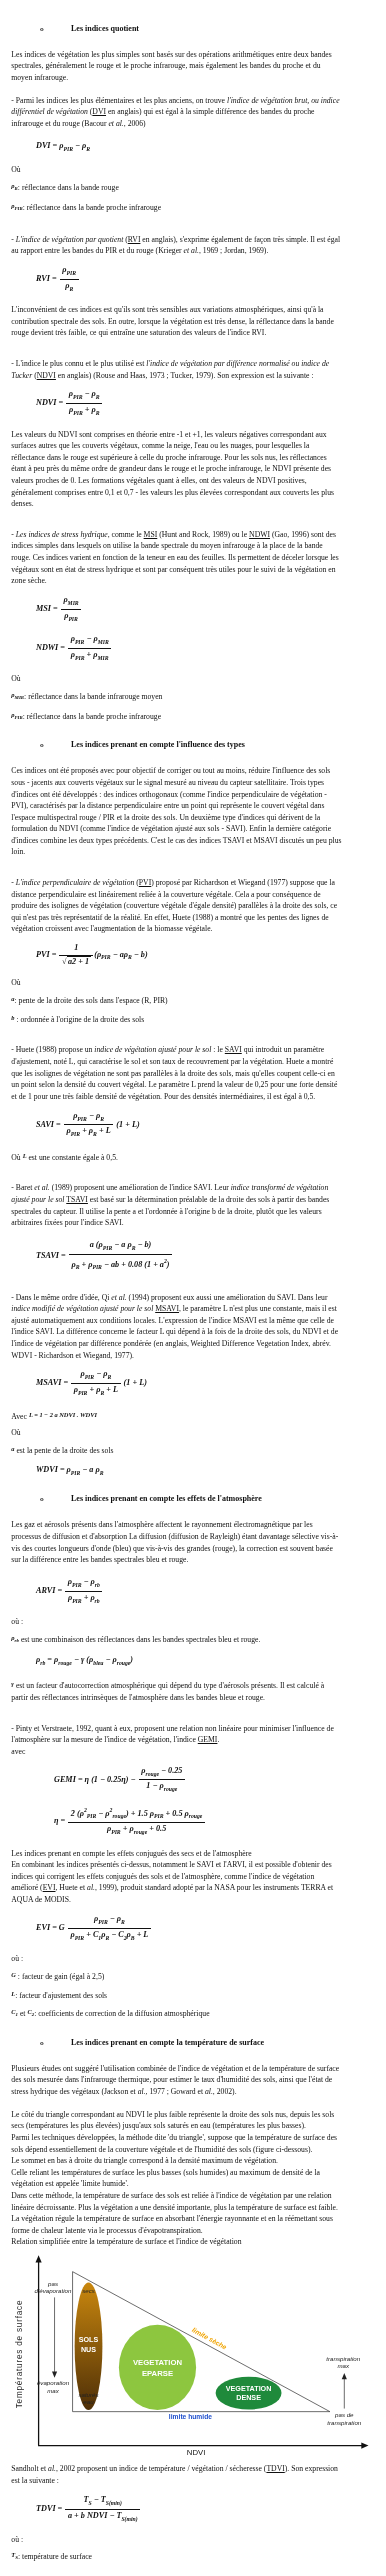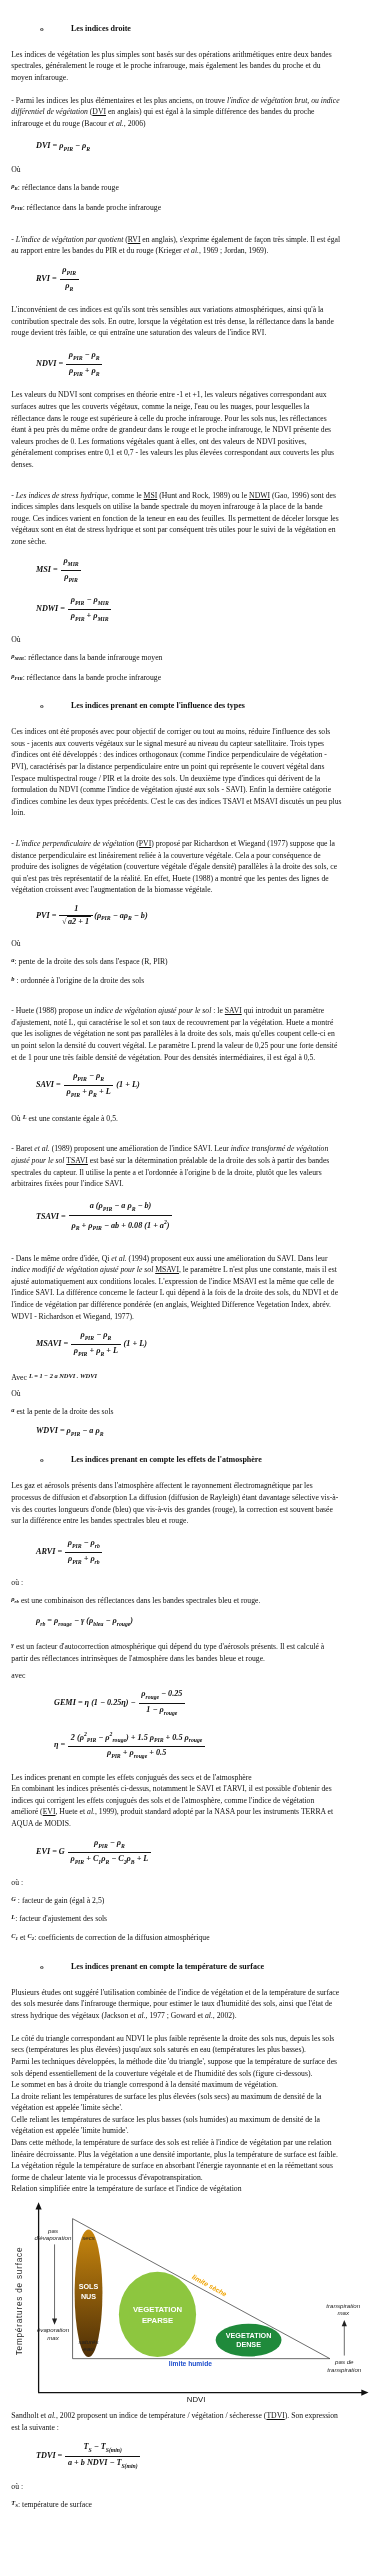--- a/index.html
+++ b/index.html
@@ -33,30 +33,31 @@
   .ann{font-family:"Liberation Sans",sans-serif;font-style:italic;font-size:12px;fill:#222}
   .blob{font-family:"Liberation Sans",sans-serif;font-weight:bold;fill:#fff}
   .lim{font-family:"Liberation Sans",sans-serif;font-weight:bold;font-size:13px}
 </style>
 </head>
 <body>
 
 <div class="doc">
 
   <div id="part1">
-      <div class="h"><span class="bullet">o</span><span class="hlabel">Les indices droite</span></div>
+      <div class="h"><span class="bullet">o</span><span class="hlabel">Les indices quotient</span></div>
       <p class="para">Les indices de végétation les plus simples sont basés sur des opérations arithmétiques entre deux bandes spectrales, généralement le rouge et le proche infrarouge, mais également les bandes du proche et du moyen infrarouge.</p>
       <p class="para">- Parmi les indices les plus élémentaires et les plus anciens, on trouve <i>l'indice de végétation brut, ou indice différentiel de végétation</i> (<u>DVI</u> en anglais) qui est égal à la simple différence des bandes du proche infrarouge et du rouge (Bacour <i>et al.</i>, 2006)</p>
       <div class="formula">DVI = ρ<sub>PIR</sub> − ρ<sub>R</sub></div>
       <p class="plainline mb8">Où</p>
       <p class="def"><span class="sym">ρ<sub>R</sub></span>: réflectance dans la bande rouge</p>
       <p class="def"><span class="sym">ρ<sub>PIR</sub></span>: réflectance dans la bande proche infrarouge</p>
       <p class="para mt14 mb0"><i>- L'indice de végétation par quotient</i> (<u>RVI</u> en anglais), s'exprime également de façon très simple. Il est égal au rapport entre les bandes du PIR et du rouge (Krieger <i>et al.</i>, 1969 ; Jordan, 1969).</p>
       <div class="formula">RVI = <span class="frac"><span class="num">ρ<sub>PIR</sub></span><span class="den">ρ<sub>R</sub></span></span></div>
       <p class="para">L'inconvénient de ces indices est qu'ils sont très sensibles aux variations atmosphériques, ainsi qu'à la contribution spectrale des sols. En outre, lorsque la végétation est très dense, la réflectance dans la bande rouge devient très faible, ce qui entraîne une saturation des valeurs de l'indice RVI.</p>
+      <p class="para mt14 mb0">- L'indice le plus connu et le plus utilisé est <i>l'indice de végétation par différence normalisé ou indice de Tucker</i> (<u>NDVI</u> en anglais) (Rouse and Haas, 1973 ; Tucker, 1979). Son expression est la suivante :</p>
       <div class="formula">NDVI = <span class="frac"><span class="num">ρ<sub>PIR</sub> − ρ<sub>R</sub></span><span class="den">ρ<sub>PIR</sub> + ρ<sub>R</sub></span></span></div>
       <p class="para mb0">Les valeurs du NDVI sont comprises en théorie entre -1 et +1, les valeurs négatives correspondant aux surfaces autres que les couverts végétaux, comme la neige, l'eau ou les nuages, pour lesquelles la réflectance dans le rouge est supérieure à celle du proche infrarouge. Pour les sols nus, les réflectances étant à peu près du même ordre de grandeur dans le rouge et le proche infrarouge, le NDVI présente des valeurs proches de 0. Les formations végétales quant à elles, ont des valeurs de NDVI positives, généralement comprises entre 0,1 et 0,7 - les valeurs les plus élevées correspondant aux couverts les plus denses.</p>
       <p class="para mt14 mb0"><i>- Les indices de stress hydrique</i>, comme le <u>MSI</u> (Hunt and Rock, 1989) ou le <u>NDWI</u> (Gao, 1996) sont des indices simples dans lesquels on utilise la bande spectrale du moyen infrarouge à la place de la bande rouge. Ces indices varient en fonction de la teneur en eau des feuilles. Ils permettent de déceler lorsque les végétaux sont en état de stress hydrique et sont par conséquent très utiles pour le suivi de la végétation en zone sèche.</p>
       <div class="formula">MSI = <span class="frac"><span class="num">ρ<sub>MIR</sub></span><span class="den">ρ<sub>PIR</sub></span></span></div>
       <div class="formula">NDWI = <span class="frac"><span class="num">ρ<sub>PIR</sub> − ρ<sub>MIR</sub></span><span class="den">ρ<sub>PIR</sub> + ρ<sub>MIR</sub></span></span></div>
       <p class="plainline mb8">Où</p>
       <p class="def"><span class="sym">ρ<sub>MIR</sub></span>: réflectance dans la bande infrarouge moyen</p>
       <p class="def"><span class="sym">ρ<sub>PIR</sub></span>: réflectance dans la bande proche infrarouge</p>
       <div class="h"><span class="bullet">o</span><span class="hlabel">Les indices prenant en compte l'influence des types</span></div>
       <p class="para">Ces indices ont été proposés avec pour objectif de corriger ou tout au moins, réduire l'influence des sols sous - jacents aux couverts végétaux sur le signal mesuré au niveau du capteur satellitaire. Trois types d'indices ont été développés : des indices orthogonaux (comme l'indice perpendiculaire de végétation - PVI), caractérisés par la distance perpendiculaire entre un point qui représente le couvert végétal dans l'espace multispectral rouge / PIR et la droite des sols. Un deuxième type d'indices qui dérivent de la formulation du NDVI (comme l'indice de végétation ajusté aux sols - SAVI). Enfin la dernière catégorie d'indices combine les deux types précédents. C'est le cas des indices TSAVI et MSAVI discutés un peu plus loin.</p>
@@ -76,36 +77,36 @@
       <p class="plainline mb8">Où</p>
       <p class="def"><span class="sym">a</span> est la pente de la droite des sols</p>
       <div class="formula">WDVI = ρ<sub>PIR</sub> − a ρ<sub>R</sub></div>
       <div class="h"><span class="bullet">o</span><span class="hlabel">Les indices prenant en compte les effets de l'atmosphère</span></div>
       <p class="para">Les gaz et aérosols présents dans l'atmosphère affectent le rayonnement électromagnétique par les processus de diffusion et d'absorption La diffusion (diffusion de Rayleigh) étant davantage sélective vis-à-vis des courtes longueurs d'onde (bleu) que vis-à-vis des grandes (rouge), la correction est souvent basée sur la différence entre les bandes spectrales bleu et rouge.</p>
       <div class="formula">ARVI = <span class="frac"><span class="num">ρ<sub>PIR</sub> − ρ<sub>rb</sub></span><span class="den">ρ<sub>PIR</sub> + ρ<sub>rb</sub></span></span></div>
       <p class="plainline mb8">où :</p>
       <p class="def"><span class="sym">ρ<sub>rb</sub></span> est une combinaison des réflectances dans les bandes spectrales bleu et rouge.</p>
       <div class="formula mb8">ρ<sub>rb</sub> = ρ<sub>rouge</sub> − γ (ρ<sub>bleu</sub> − ρ<sub>rouge</sub>)</div>
       <p class="def"><span class="sym">γ</span> est un facteur d'autocorrection atmosphérique qui dépend du type d'aérosols présents. Il est calculé à partir des réflectances intrinsèques de l'atmosphère dans les bandes bleue et rouge.</p>
+      <p class="para mt14 mb0">- Pinty et Verstraete, 1992, quant à eux, proposent une relation non linéaire pour minimiser l'influence de l'atmosphère sur la mesure de l'indice de végétation, l'indice <u>GEMI</u>.</p>
       <p class="plainline mb0">avec</p>
       <div class="formula indent">GEMI = η (1 − 0.25η) − <span class="frac"><span class="num">ρ<sub>rouge</sub> − 0.25</span><span class="den">1 − ρ<sub>rouge</sub></span></span></div>
       <div class="formula indent">η = <span class="frac"><span class="num">2 (ρ<sup>2</sup><sub>PIR</sub> − ρ<sup>2</sup><sub>rouge</sub>) + 1.5 ρ<sub>PIR</sub> + 0.5 ρ<sub>rouge</sub></span><span class="den">ρ<sub>PIR</sub> + ρ<sub>rouge</sub> + 0.5</span></span></div>
       <p class="plainline mb0">Les indices prenant en compte les effets conjugués des secs et de l'atmosphère</p>
       <p class="para mb0">En combinant les indices présentés ci-dessus, notamment le SAVI et l'ARVI, il est possible d'obtenir des indices qui corrigent les effets conjugués des sols et de l'atmosphère, comme l'indice de végétation amélioré (<u>EVI</u>, Huete et <i>al.</i>, 1999), produit standard adopté par la NASA pour les instruments TERRA et AQUA de MODIS.</p>
       <div class="formula">EVI = G <span class="frac"><span class="num">ρ<sub>PIR</sub> − ρ<sub>R</sub></span><span class="den">ρ<sub>PIR</sub> + C<sub>1</sub>ρ<sub>R</sub> − C<sub>2</sub>ρ<sub>B</sub> + L</span></span></div>
       <p class="plainline mb8">où :</p>
       <p class="def"><span class="sym">G</span> : facteur de gain (égal à 2,5)</p>
       <p class="def"><span class="sym">L</span>: facteur d'ajustement des sols</p>
       <p class="def"><span class="sym">C<sub>1</sub></span> et <span class="sym">C<sub>2</sub></span>: coefficients de correction de la diffusion atmosphérique</p>
       <div class="h"><span class="bullet">o</span><span class="hlabel">Les indices prenant en compte la température de surface</span></div>
       <p class="para">Plusieurs études ont suggéré l'utilisation combinée de l'indice de végétation et de la température de surface des sols mesurée dans l'infrarouge thermique, pour estimer le taux d'humidité des sols, ainsi que l'état de stress hydrique des végétaux (Jackson et <i>al.</i>, 1977 ; Goward et <i>al.</i>, 2002).</p>
       <p class="para mb0">Le côté du triangle correspondant au NDVI le plus faible représente la droite des sols nus, depuis les sols secs (températures les plus élevées) jusqu'aux sols saturés en eau (températures les plus basses).</p>
       <p class="para mb0">Parmi les techniques développées, la méthode dite 'du triangle', suppose que la température de surface des sols dépend essentiellement de la couverture végétale et de l'humidité des sols (figure ci-dessous).</p>
       <p class="para mb0">Le sommet en bas à droite du triangle correspond à la densité maximum de végétation.</p>
-      <p class="para mb0">La droite reliant les températures de surface les plus élevées (sols secs) au maximum de densité de la végétation est appelée 'limite sèche'.</p>
       <p class="para mb0">Celle reliant les températures de surface les plus basses (sols humides) au maximum de densité de la végétation est appelée 'limite humide'.</p>
       <p class="para mb0">Dans cette méthode, la température de surface des sols est reliée à l'indice de végétation par une relation linéaire décroissante. Plus la végétation a une densité importante, plus la température de surface est faible. La végétation régule la température de surface en absorbant l'énergie rayonnante et en la réémettant sous forme de chaleur latente via le processus d'évapotranspiration.</p>
       <p class="plainline mb0">Relation simplifiée entre la température de surface et l'indice de végétation</p>
     </div>
 
   <svg id="fig1" width="386" height="206" viewBox="0 0 750 400" xmlns="http://www.w3.org/2000/svg" style="font-size:15px">
     <defs>
       <linearGradient id="soilGrad" x1="0" y1="0" x2="0" y2="1">
         <stop offset="0" stop-color="#C9870E"></stop>
         <stop offset="1" stop-color="#4E2F07"></stop>

